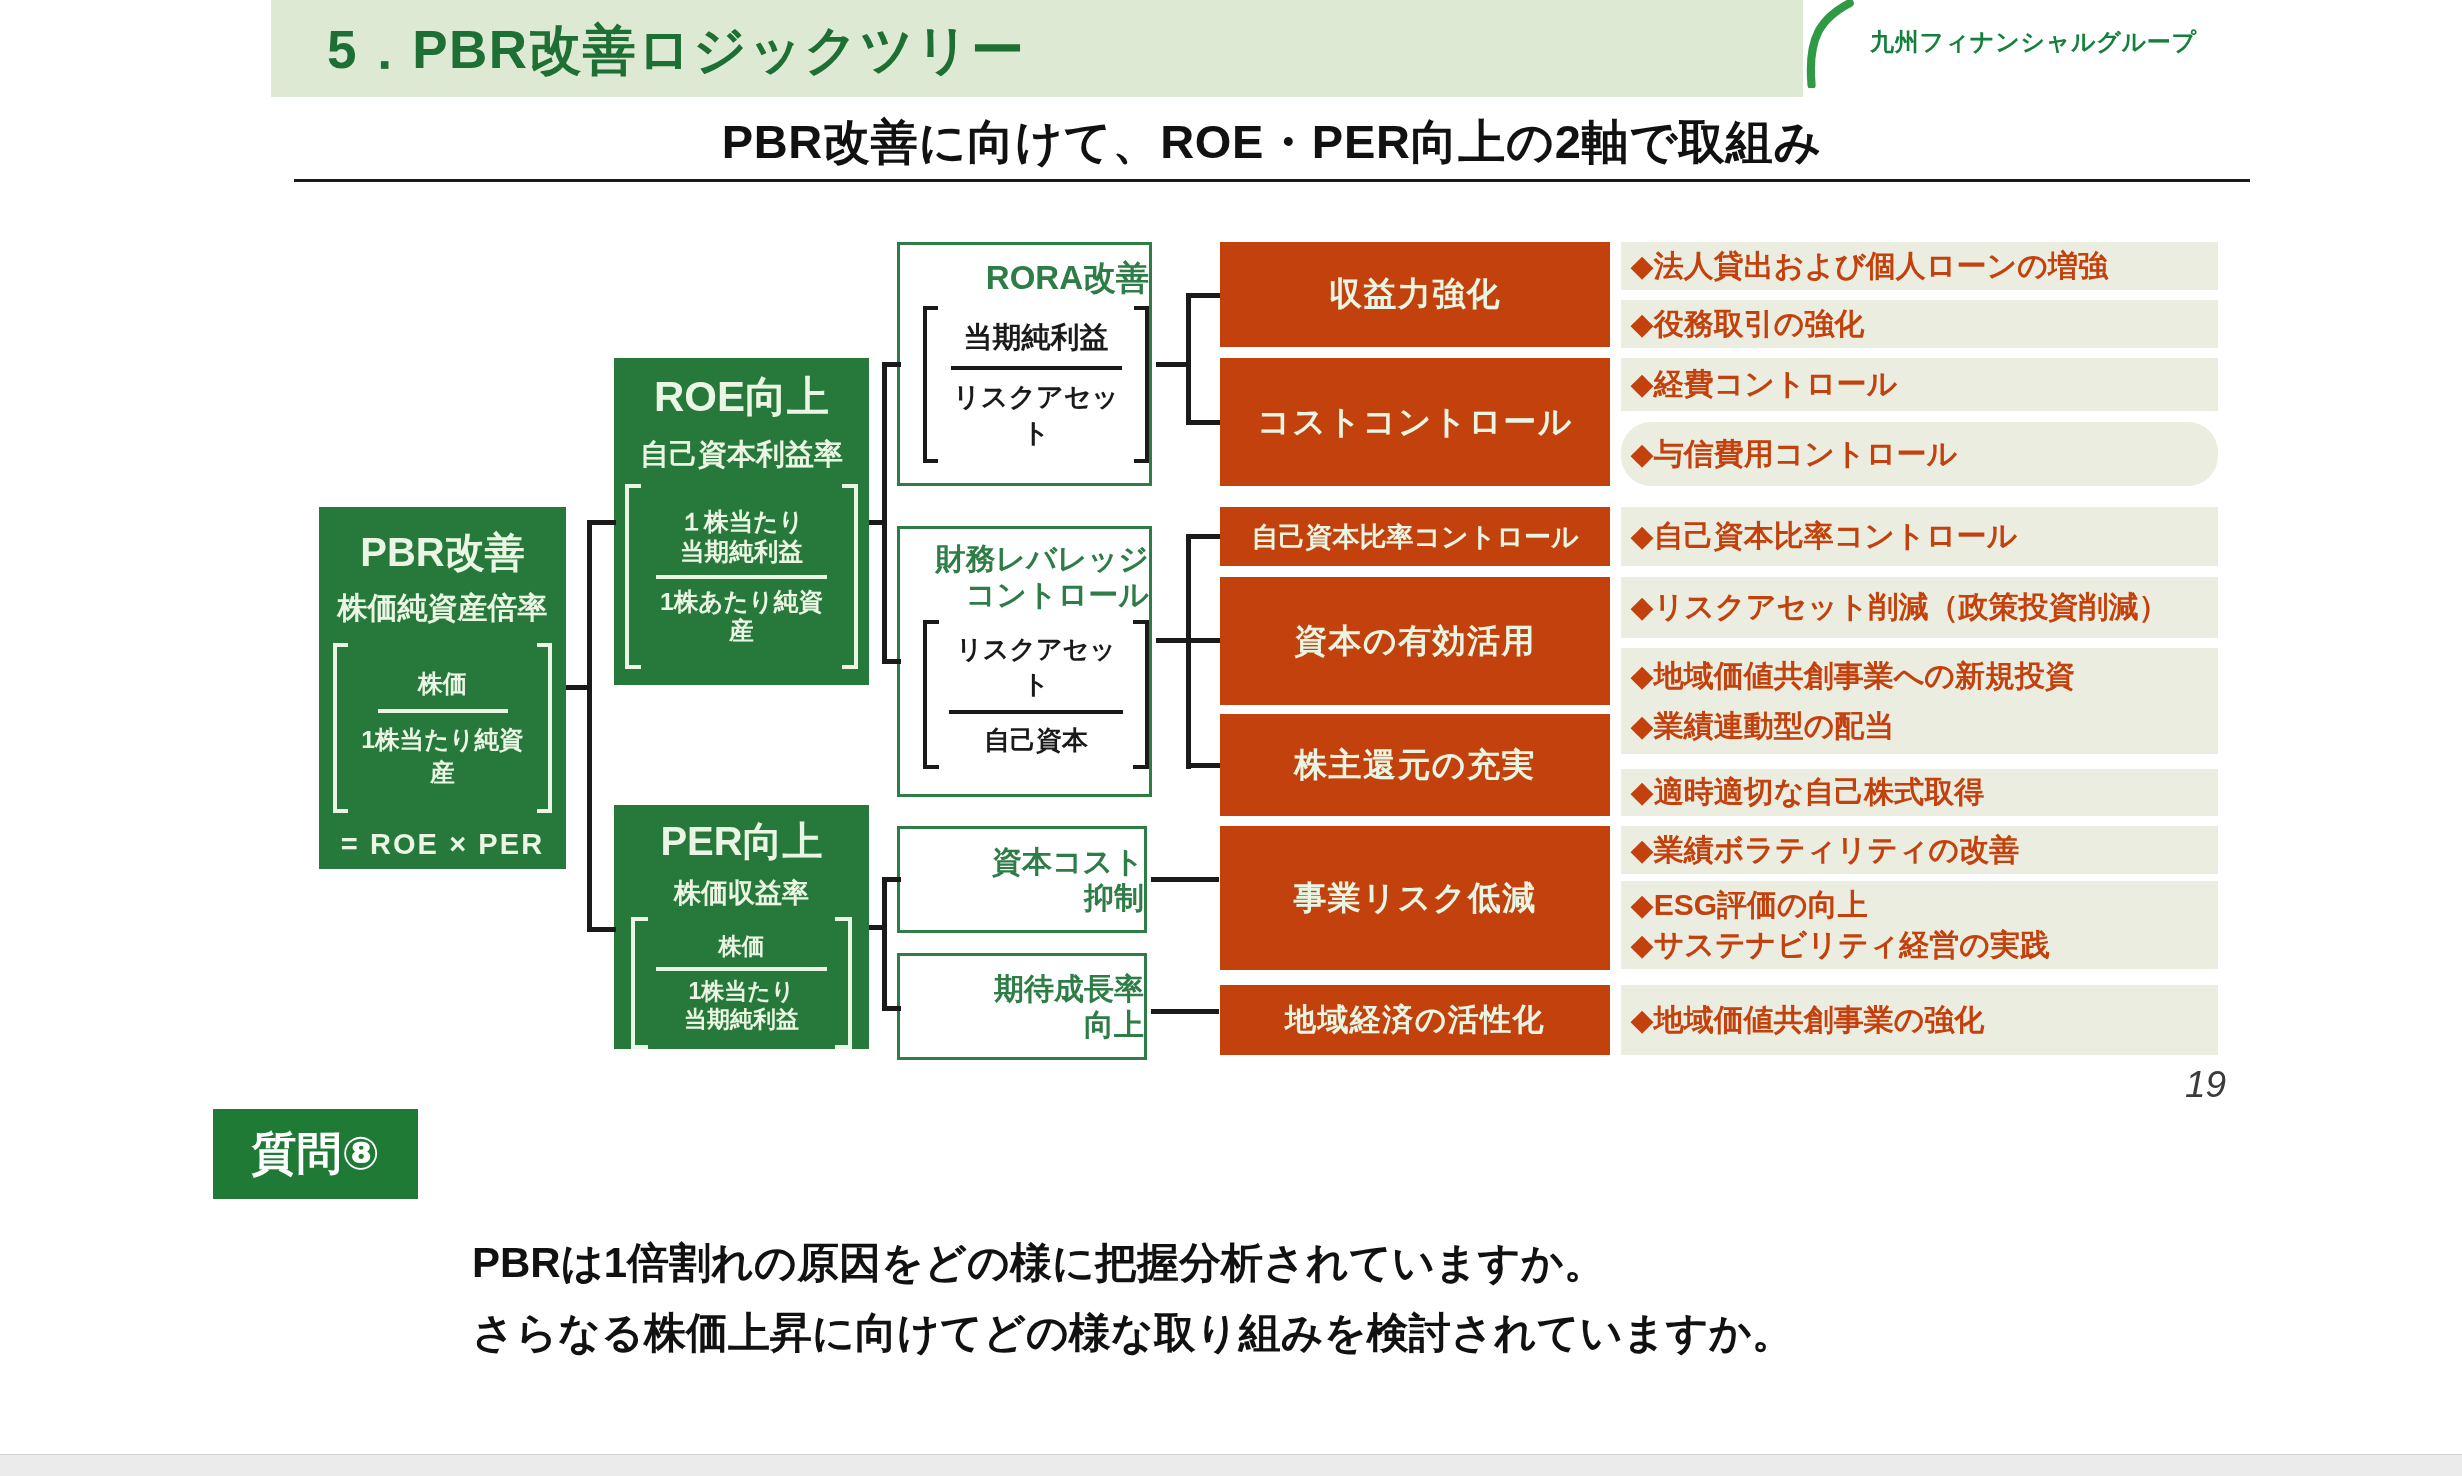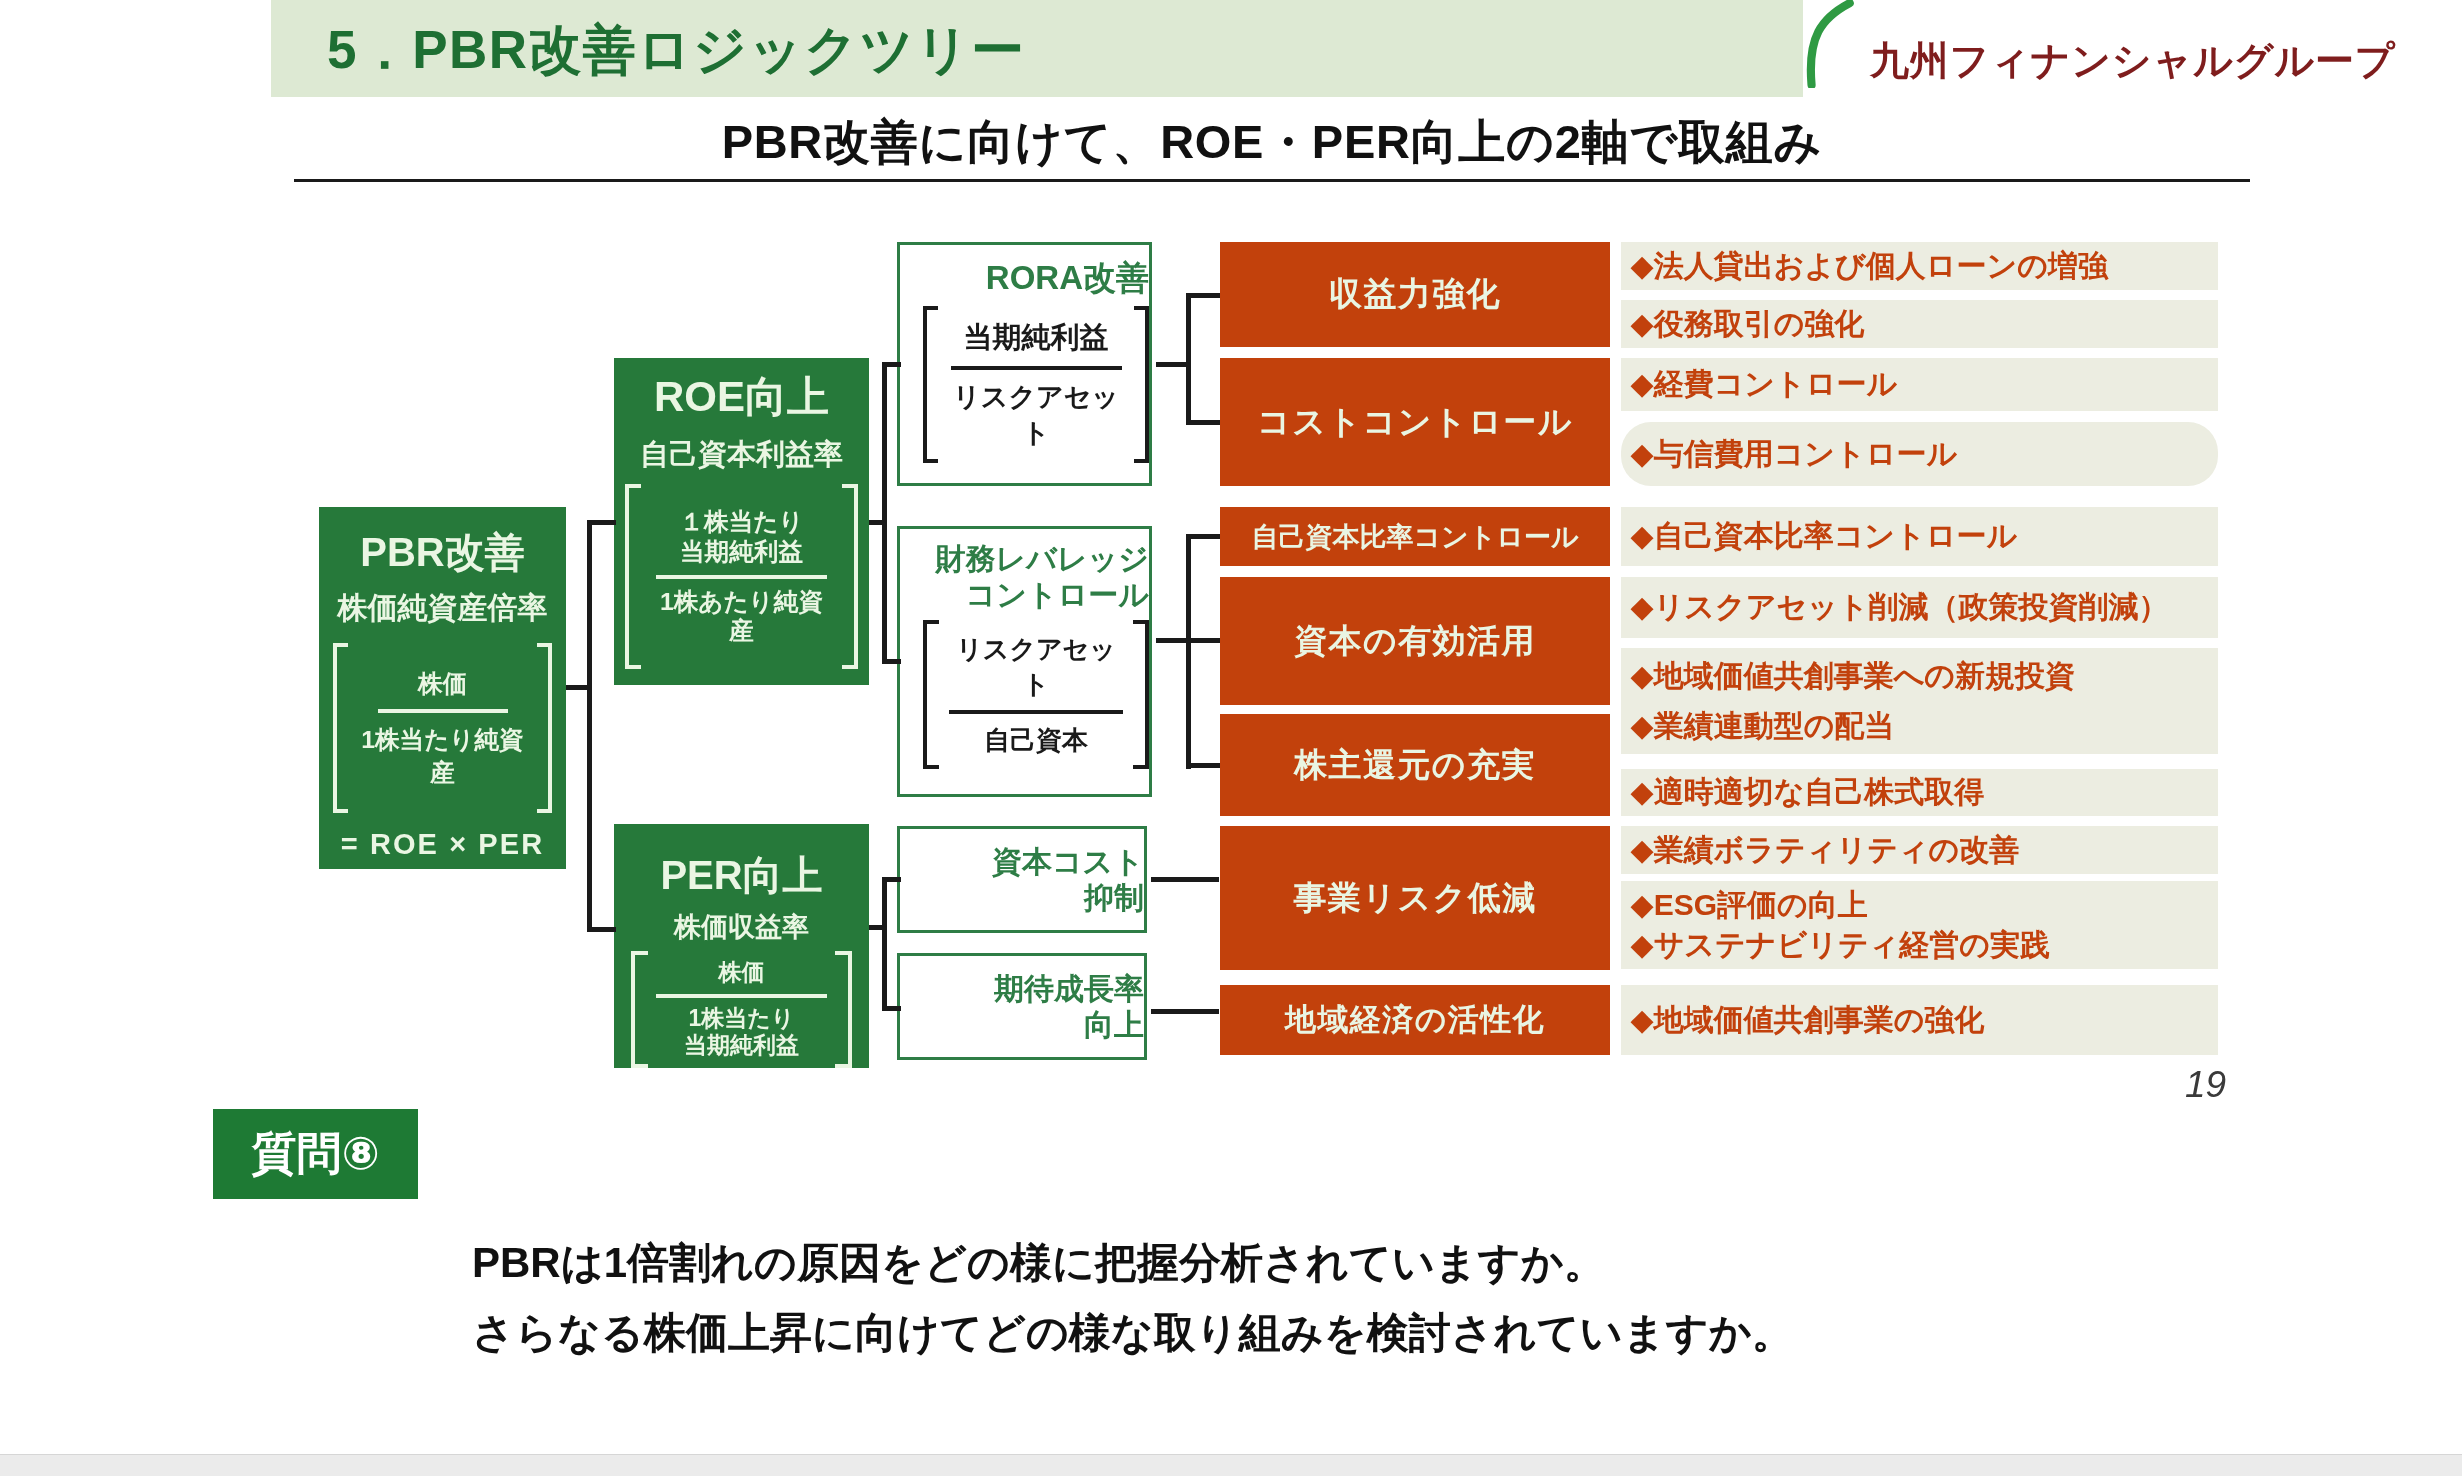--- a/index.html
+++ b/index.html
@@ -3,21 +3,21 @@
 <meta charset="utf-8">
 <style>
   html,body{margin:0;padding:0;background:#ffffff;}
   #slide{
     position:relative;width:2462px;height:1477px;background:#ffffff;overflow:hidden;
     font-family:"Liberation Sans","DejaVu Sans",sans-serif;color:#1a1a1a;
   }
   
   .header-band{position:absolute;left:271px;top:0;width:1532px;height:97px;background:#dde9d3;}
   .header-title{position:absolute;left:327px;top:15px;font-size:53px;font-weight:bold;color:#1e6f33;letter-spacing:1.4px;}
-  .logo-text{position:absolute;left:1870px;top:34px;font-size:39px;font-weight:600;color:#7f1d1d;letter-spacing:0.7px;}
+  .logo-text{position:absolute;left:1870px;top:26px;font-size:24px;font-weight:600;color:#15803d;letter-spacing:0.7px;}
   
   .subtitle{position:absolute;left:294px;top:111px;width:1956px;text-align:center;font-size:47px;font-weight:bold;color:#111;letter-spacing:0.7px;}
   .subtitle-rule{position:absolute;left:294px;top:179px;width:1956px;height:3.4px;background:#1a1a1a;}
   
   .gbox{position:absolute;background:#26793a;color:#eaf6e3;display:flex;flex-direction:column;align-items:center;box-sizing:border-box;}
   .gbox .t1{font-weight:bold;}
   
   .wbox{position:absolute;background:#ffffff;border:3.4px solid #2e7d46;display:flex;flex-direction:column;align-items:flex-end;box-sizing:border-box;}
   .wbox .gt{color:#2e7d46;font-weight:bold;text-align:center;line-height:1.18;}
   
@@ -76,21 +76,21 @@
       <div class="mid" style="font-size:24.6px;font-weight:bold;line-height:1.2;">
         <div>１株当たり</div>
         <div>当期純利益</div>
         <div class="fbar" style="width:171px;margin:8.2px 0;"></div>
         <div>1株あたり純資産</div>
       </div>
       <div class="br"></div>
     </div>
   </div>
 
-  <div class="gbox" style="left:614px;top:805px;width:255px;height:244px;padding-top:24px;margin-top:19px;">
+  <div class="gbox" style="left:614px;top:805px;width:255px;height:244px;padding-top:9px;">
     <div class="t1" style="font-size:40px;">PER向上</div>
     <div style="font-size:27px;font-weight:bold;margin-top:5.5px;">株価収益率</div>
     <div class="brk" style="height:134px;margin-top:6.8px;width:233px;">
       <div class="bl"></div>
       <div class="mid" style="font-size:23px;font-weight:bold;line-height:1.2;">
         <div>株価</div>
         <div class="fbar" style="width:171px;margin:6.8px 0;"></div>
         <div>1株当たり</div>
         <div>当期純利益</div>
       </div>

